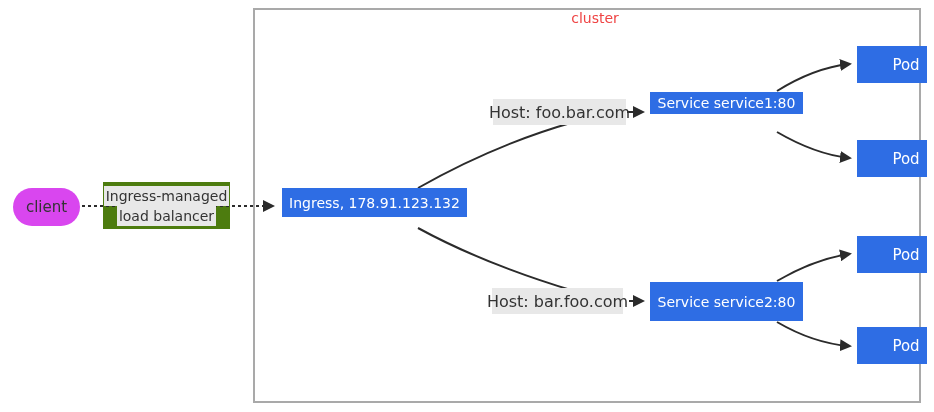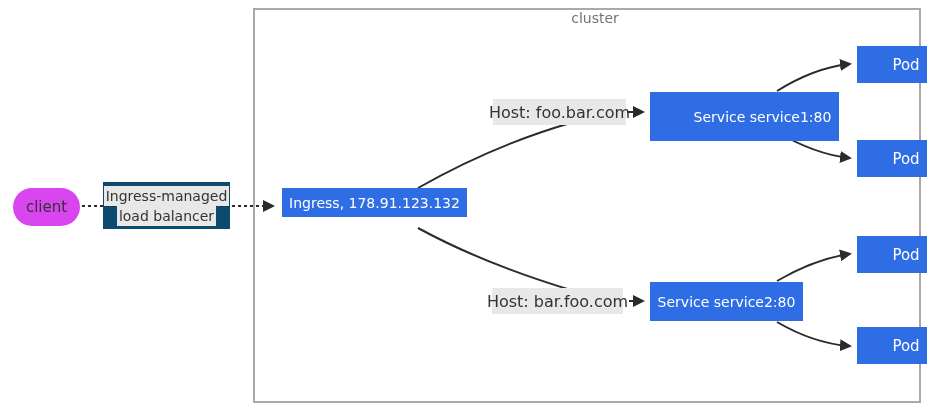--- a/index.html
+++ b/index.html
@@ -7,43 +7,43 @@
     position:relative;width:934px;height:412px;background:#ffffff;
     font-family:"DejaVu Sans","Liberation Sans",sans-serif;
     color:#333333;overflow:hidden;
   }
   .cluster-box{
     position:absolute;left:253px;top:8px;width:668px;height:395px;
     border:2px solid #a9a9a9;box-sizing:border-box;background:transparent;
   }
   .cluster-label{
     position:absolute;left:560px;top:10px;width:70px;text-align:center;
-    font-size:14px;color:#737373;
+    font-size:14px;color:#ef4444;
   }
   .client-node{
     position:absolute;left:13px;top:188px;width:67px;height:38px;
     background:#d946ef;border-radius:19px;
     display:flex;align-items:center;justify-content:center;
     font-size:15px;color:#333333;
   }
   .lb-label{
     position:absolute;left:103px;top:182px;width:127px;height:47px;
-    background:#0c4a6e;display:flex;flex-direction:column;
+    background:#4d7c0f;display:flex;flex-direction:column;
     align-items:center;justify-content:center;line-height:20px;
     font-size:14px;text-align:right;
   }
   .lb-label span{position:relative;z-index:2;background:#e8e8e8;padding:0 2px;white-space:nowrap;}
   .arrows{position:absolute;left:0;top:0;width:934px;height:412px;}
   .bluenode{
     position:absolute;background:#2e6de4;color:#ffffff;
     display:flex;align-items:center;justify-content:center;
     font-size:14px;white-space:nowrap;
   }
   .ingress-node{left:282px;top:188px;width:185px;height:29px;}
-  .svc1-node{left:650px;top:92px;width:153px;height:49px;padding-left:36px;}
+  .svc1-node{left:650px;top:92px;width:153px;height:22px;}
   .svc2-node{left:650px;top:282px;width:153px;height:39px;text-align:right;}
   .pod-node{width:42px;height:37px;font-size:15px;padding-left:28px;}
   .pod-1{left:857px;top:46px;}
   .pod-2{left:857px;top:140px;}
   .pod-3{left:857px;top:236px;}
   .pod-4{left:857px;top:327px;}
   .host-label{
     position:absolute;background:#e8e8e8;height:26px;
     display:flex;align-items:center;justify-content:center;
     font-size:16px;white-space:nowrap;

